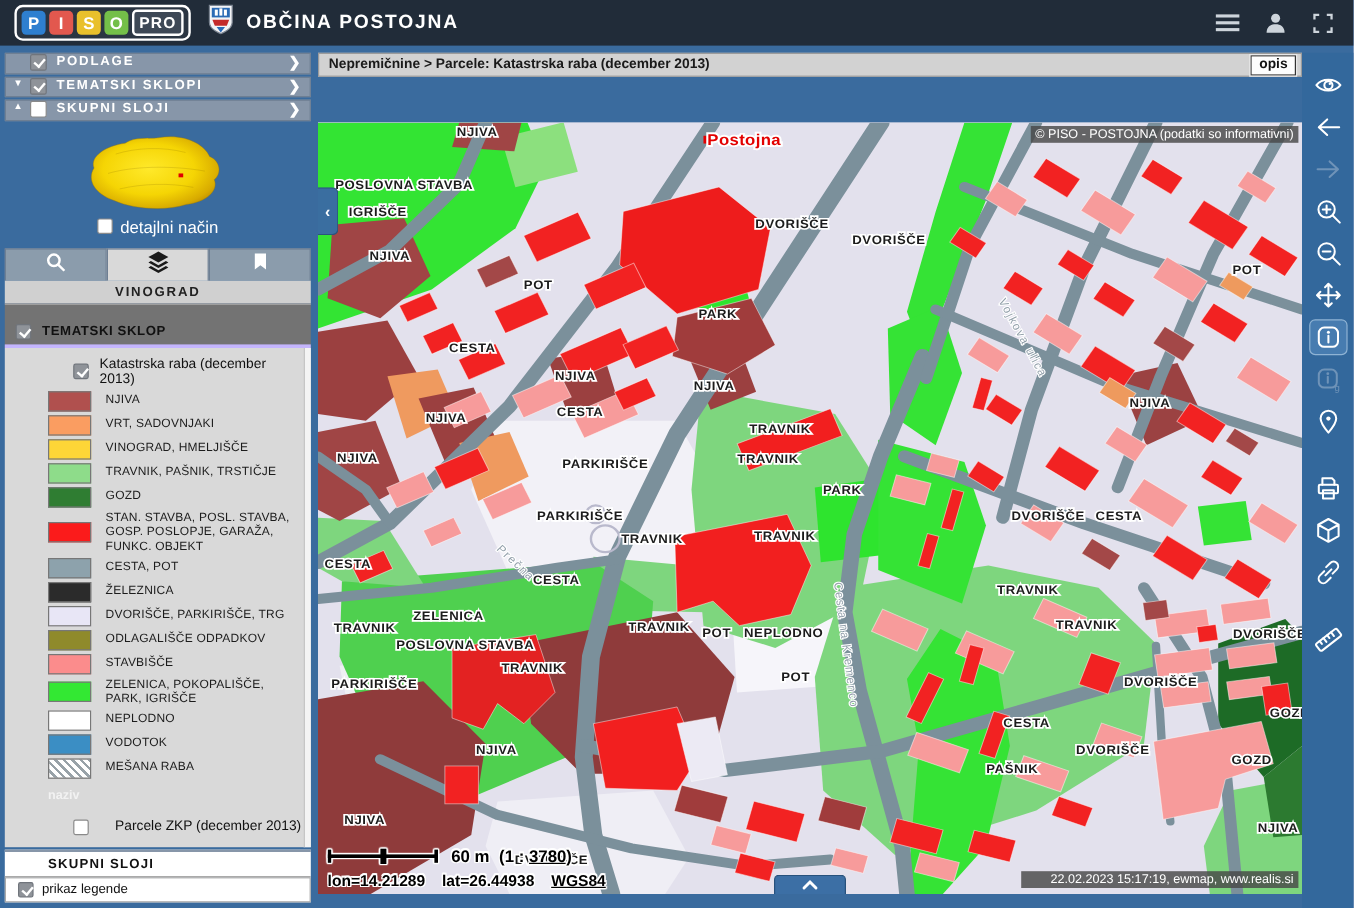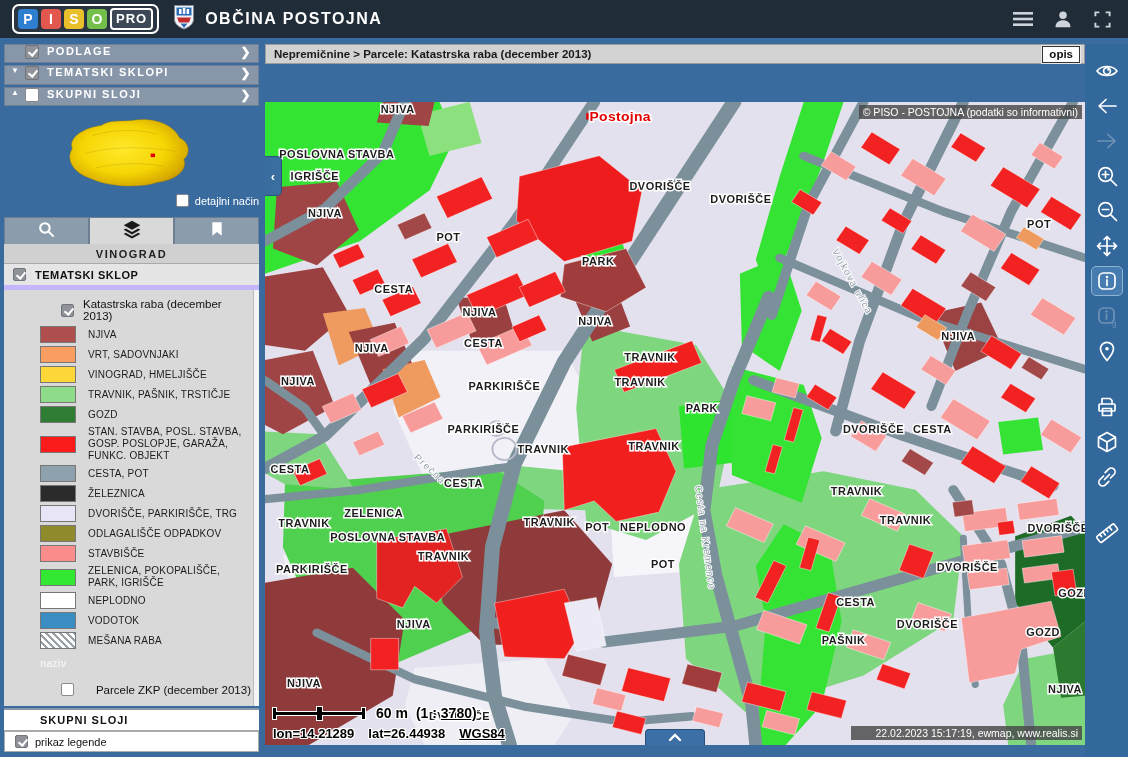--- a/index.html
+++ b/index.html
@@ -23,26 +23,26 @@
   
   #sidebar{width:263px;flex:0 0 263px;display:flex;flex-direction:column;padding:0 4px 5px 4px;box-sizing:border-box;}
   .acc{height:24px;background:#8796a9;border:1px solid #6e7f93;display:flex;margin-bottom:2px;padding:0 6px;color:#fff;font-weight:bold;font-size:11px;letter-spacing:1.5px;cursor:pointer;}
   .acc .tri{width:14px;font-size:8px;color:#fff;}
   .acc .chev{margin-left:auto;font-size:12px;font-weight:bold;}
   .cb{width:13px;height:13px;border-radius:2px;background:#fff;border:1px solid #8a8a8a;display:inline-block;position:relative;flex:0 0 auto;box-sizing:border-box;}
   .cb.checked{background:#8f9399;border-color:#70757c;}
   .cb.checked::after{content:"";position:absolute;left:3.5px;top:1px;width:4px;height:7px;border:solid #fff;border-width:0 2px 2px 0;transform:rotate(40deg);}
   .acc .cb{margin-right:8px;width:14px;height:14px;}
   #minimap{margin:6px auto 0;display:block;}
-  .detail-row{display:flex;align-items:center;justify-content:flex-end;gap:6px;color:#fff;font-size:11px;margin:4px 0 8px;}
+  .detail-row{display:flex;align-items:center;justify-content:center;gap:6px;color:#fff;font-size:14px;margin:4px 0 8px;}
   #tabs{display:flex;margin-top:2px;}
   .tab{flex:1;height:26px;background:#8b9cac;border:1px solid #6e7f93;border-bottom:none;display:flex;align-items:center;justify-content:center;cursor:pointer;}
   .tab.active{background:#d9d9d9;}
   #legend-title{background:#d0d0d0;color:#222;font-weight:bold;font-size:11px;letter-spacing:1.5px;text-align:center;padding:4px 0 3px;}
-  .row-white{background:#e5e5e5;border-top:1px solid #aaa;border-bottom:5px solid #c4b5fd;display:flex;align-items:center;gap:9px;padding:4px 6px 4px 9px;font-size:11px;font-weight:bold;color:#111;letter-spacing:.5px;}
+  .row-white{background:#737373;border-top:1px solid #aaa;border-bottom:3px solid #c4b5fd;display:flex;align-items:center;gap:9px;padding:16px 6px 4px 9px;font-size:11px;font-weight:bold;color:#111;letter-spacing:.5px;}
   #legend-panel{background:#d9d9d9;position:relative;padding:6px 8px 4px 9px;flex:0 0 auto;}
   #legend-panel::after{content:"";position:absolute;top:0;right:0;width:5px;height:100%;background:#f4f4f4;border-left:1px solid #bbb;}
   .layer-head{display:flex;align-items:center;gap:9px;font-size:11.5px;font-weight:normal;color:#111;margin:2px 0 4px;padding-left:48px;}
   .legend-row{display:flex;align-items:center;gap:12px;margin:3px 0 3px 27px;}
   .swatch{width:36px;height:17px;border:1px solid #777;box-sizing:border-box;flex:0 0 auto;}
   .swatch.hatch{background:repeating-linear-gradient(45deg,#ffffff 0 3px,#98a2a8 3px 5px);}
   .legend-label{font-size:10px;color:#1c1c1c;line-height:1.2;letter-spacing:.2px;max-width:170px;}
   #naziv{color:#f2f2f2;font-weight:bold;font-size:10.5px;margin:8px 0 2px 27px;}
   .layer-head.parcele{margin-top:14px;margin-bottom:6px;justify-content:space-between;}
   #skupni-bar{background:#fff;border-top:2px solid #8796a9;border-bottom:1px solid #aaa;font-weight:bold;font-size:11px;letter-spacing:1px;color:#111;padding:4px 0 4px 36px;margin-top:2px;}

